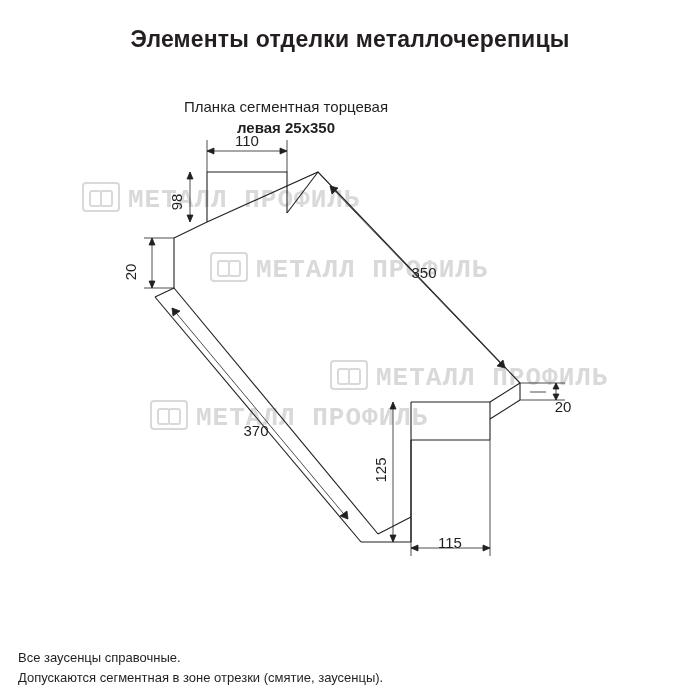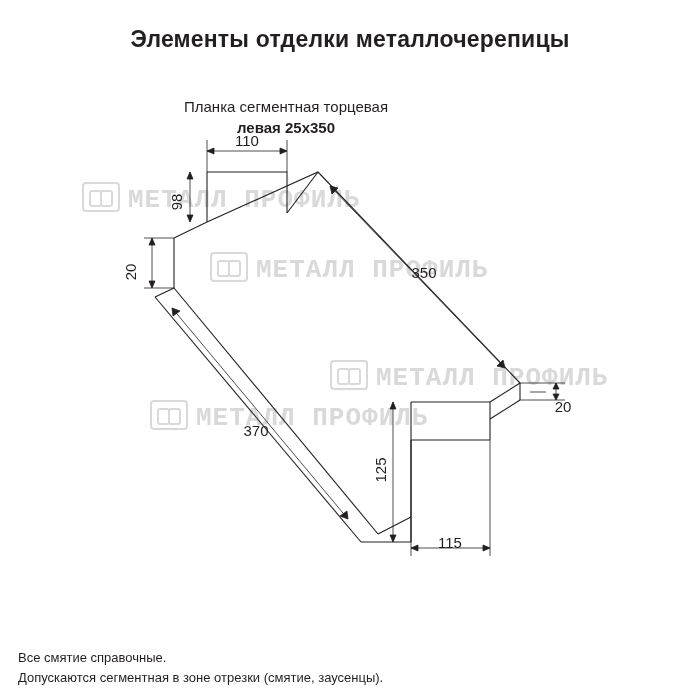--- a/index.html
+++ b/index.html
@@ -206,17 +206,17 @@
     <text x="182" y="202" text-anchor="middle" transform="rotate(-90 182 202)">98</text>
     <text x="136" y="272" text-anchor="middle" transform="rotate(-90 136 272)">20</text>
     <text x="424" y="278" text-anchor="middle">350</text>
     <text x="256" y="436" text-anchor="middle">370</text>
     <text x="563" y="412" text-anchor="middle">20</text>
     <text x="386" y="470" text-anchor="middle" transform="rotate(-90 386 470)">125</text>
     <text x="450" y="548" text-anchor="middle">115</text>
   </svg>
 
   <div class="footnotes">
-    <div>Все смятие справочные.</div>
+    <div>Все заусенцы справочные.</div>
     <div>Допускаются сегментная в зоне отрезки (смятие, заусенцы).</div>
   </div>
 
 </div>
 
 </body></html>

